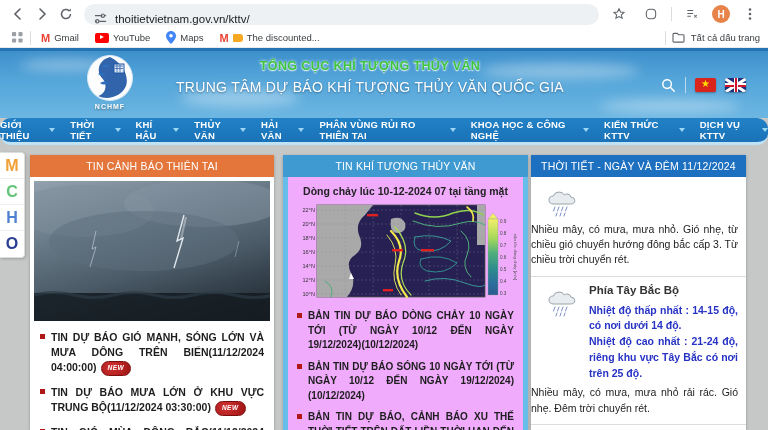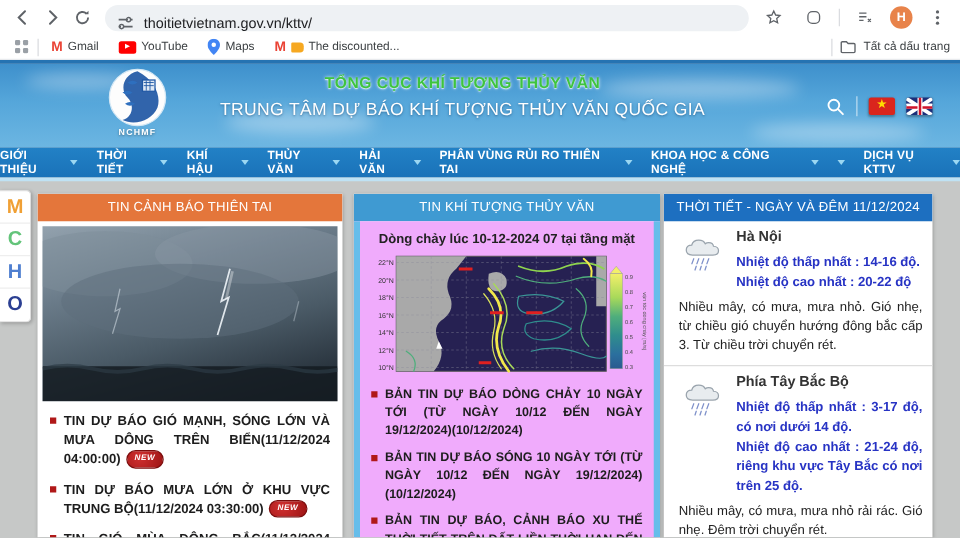--- a/index.html
+++ b/index.html
@@ -40,21 +40,21 @@
   .flag-vn:after { content:"★"; position:absolute; left:0; right:0; top:-1px; text-align:center; color:#ffde00; font-size:10px; line-height:14px; }
   .flag-uk { background:#1b2f7a; }
   .flag-uk .d1,.flag-uk .d2 { position:absolute; left:-4px; right:-4px; top:5.5px; height:3px; background:#fff; }
   .flag-uk .d1 { transform:rotate(33deg); } .flag-uk .d2 { transform:rotate(-33deg); }
   .flag-uk .c1 { position:absolute; left:0; right:0; top:5px; height:4px; background:#fff; border-top:1px solid #fff; }
   .flag-uk .c1:after { content:""; position:absolute; left:0; right:0; top:1px; height:2px; background:#cf142b; }
   .flag-uk .c2 { position:absolute; top:0; bottom:0; left:8.5px; width:4px; background:#fff; }
   .flag-uk .c2:after { content:""; position:absolute; top:0; bottom:0; left:1px; width:2px; background:#cf142b; }
 
   
-  .main-nav { position:absolute; top:118px; left:0; width:768px; height:27px; background:linear-gradient(180deg,#2281c6,#1a72b8); display:flex; align-items:center; justify-content:center; gap:15px; z-index:20; border-bottom:3px solid #bfe2f4; }
+  .main-nav { position:absolute; top:118px; left:0; width:768px; height:27px; background:linear-gradient(180deg,#2281c6,#1a72b8); display:flex; align-items:center; justify-content:center; gap:15px; z-index:20; border-bottom:3px solid #bfe2f4;border-radius:11px; }
   .nav-item { display:flex; align-items:center; gap:3px; cursor:pointer; }
   .nav-label { color:#ffffff; font-weight:bold; font-size:9.5px; letter-spacing:.2px; }
   .caret { width:0; height:0; border-left:3.5px solid transparent; border-right:3.5px solid transparent; border-top:4px solid #9bd7f2; }
 
   
   .side-widget { position:absolute; left:0; top:152px; width:25px; background:#fff; border:1px solid #ddd; border-left:none; border-radius:0 4px 4px 0; box-shadow:1px 1px 3px rgba(0,0,0,.2); z-index:25; }
   .side-letter { height:26px; display:flex; align-items:center; justify-content:center; font-size:16px; font-weight:bold; border-bottom:1px solid #eee; cursor:pointer; }
   .side-letter:last-child { border-bottom:none; }
   .sl-m { color:#f0a035; } .sl-c { color:#63c47a; } .sl-h { color:#4f7fd0; } .sl-o { color:#2b3f92; }
 
@@ -82,21 +82,21 @@
   .map-wrap { display:flex; justify-content:center; align-items:flex-start; margin-top:4px; }
   .mid-list { padding:8px 9px 0 9px; }
   .mid-list .news-item { font-size:10px; margin-bottom:7px; }
 
   
   .wx-entry { display:flex; padding:7px 8px 2px 6px; }
   .wx-icon { width:52px; flex:0 0 52px; display:flex; justify-content:center; padding-top:4px; }
   .wx-text { flex:1; }
   .wx-region { font-size:11.5px; font-weight:bold; color:#333; margin-bottom:7px; }
   .wx-temp { font-size:10.5px; font-weight:bold; color:#2733c4; line-height:1.5; text-align:justify; }
-  .wx-desc { font-size:10.5px; color:#222; line-height:1.45; text-align:justify; padding:2px 8px 8px 12px; border-bottom:1px solid #ddd; }
+  .wx-desc { font-size:10.5px; color:#222; line-height:1.45; text-align:justify; padding:2px 8px 8px 0; border-bottom:1px solid #ddd; }
   .wx-entry:last-of-type + .wx-desc { border-bottom:none; }
 </style>
 </head>
 <body>
 
 <div class="chrome">
   <div class="addr-row">
     <div class="nav-ic">
       <svg width="14" height="14" viewBox="0 0 14 14">
           <path d="M9 2 L4 7 L9 12" stroke="#5f6368" stroke-width="1.6" fill="none" stroke-linecap="round"></path>
@@ -248,20 +248,21 @@
     </div>
   <div class="nav-item">
       <span class="nav-label">PHÂN VÙNG RỦI RO THIÊN TAI</span>
       <span class="caret"></span>
     </div>
   <div class="nav-item">
       <span class="nav-label">KHOA HỌC &amp; CÔNG NGHỆ</span>
       <span class="caret"></span>
     </div>
   <div class="nav-item">
+      <span class="nav-label">KIẾN THỨC KTTV</span>
       <span class="caret"></span>
     </div>
   <div class="nav-item">
       <span class="nav-label">DỊCH VỤ KTTV</span>
       <span class="caret"></span>
     </div>
 </div>
 
 <div class="side-widget">
   <div class="side-letter sl-m">M</div>
@@ -400,44 +401,39 @@
             <line x1="9" y1="19" x2="7.5" y2="23"></line>
             <line x1="13" y1="19" x2="11.5" y2="23"></line>
             <line x1="17" y1="19" x2="15.5" y2="23"></line>
             <line x1="21" y1="19" x2="19.5" y2="23"></line>
             <line x1="11" y1="25" x2="10" y2="28"></line>
             <line x1="15" y1="25" x2="14" y2="28"></line>
             <line x1="19" y1="25" x2="18" y2="28"></line>
           </g>
         </svg>
     </div>
-    <div class="wx-text">
-      <div class="wx-region">Hà Nội</div>
-      <div class="wx-temp">Nhiệt độ thấp nhất : 14-16 độ.</div>
-      <div class="wx-temp">Nhiệt độ cao nhất : 20-22 độ</div>
-    </div>
   </div>
   <div class="wx-desc">Nhiều mây, có mưa, mưa nhỏ. Gió nhẹ, từ chiều gió chuyển hướng đông bắc cấp 3. Từ chiều trời chuyển rét.</div>
 
   <div class="wx-entry">
     <div class="wx-icon">
       <svg width="34" height="30" viewBox="0 0 34 30">
           <path d="M8 16 q-5 0 -5 -4 q0 -4 4.4 -4 q1 -4 5.6 -4 q4 0 5.2 3 q1 -1 2.8 -1 q3.4 0 3.8 3 q4 .2 4 3.5 q0 3.5 -4.5 3.5z" fill="#e8ecef" stroke="#9aa4ad" stroke-width="1"></path>
           <g stroke="#7d8fc9" stroke-width="1" stroke-linecap="round">
             <line x1="9" y1="19" x2="7.5" y2="23"></line>
             <line x1="13" y1="19" x2="11.5" y2="23"></line>
             <line x1="17" y1="19" x2="15.5" y2="23"></line>
             <line x1="21" y1="19" x2="19.5" y2="23"></line>
             <line x1="11" y1="25" x2="10" y2="28"></line>
             <line x1="15" y1="25" x2="14" y2="28"></line>
             <line x1="19" y1="25" x2="18" y2="28"></line>
           </g>
         </svg>
     </div>
     <div class="wx-text">
       <div class="wx-region">Phía Tây Bắc Bộ</div>
-      <div class="wx-temp">Nhiệt độ thấp nhất : 3-17 độ, có nơi dưới 14 độ.</div>
+      <div class="wx-temp">Nhiệt độ thấp nhất : 14-15 độ, có nơi dưới 14 độ.</div>
       <div class="wx-temp">Nhiệt độ cao nhất : 21-24 độ, riêng khu vực Tây Bắc có nơi trên 25 độ.</div>
     </div>
   </div>
   <div class="wx-desc">Nhiều mây, có mưa, mưa nhỏ rải rác. Gió nhẹ. Đêm trời chuyển rét.</div>
 
 </div>
 
 </body></html>

